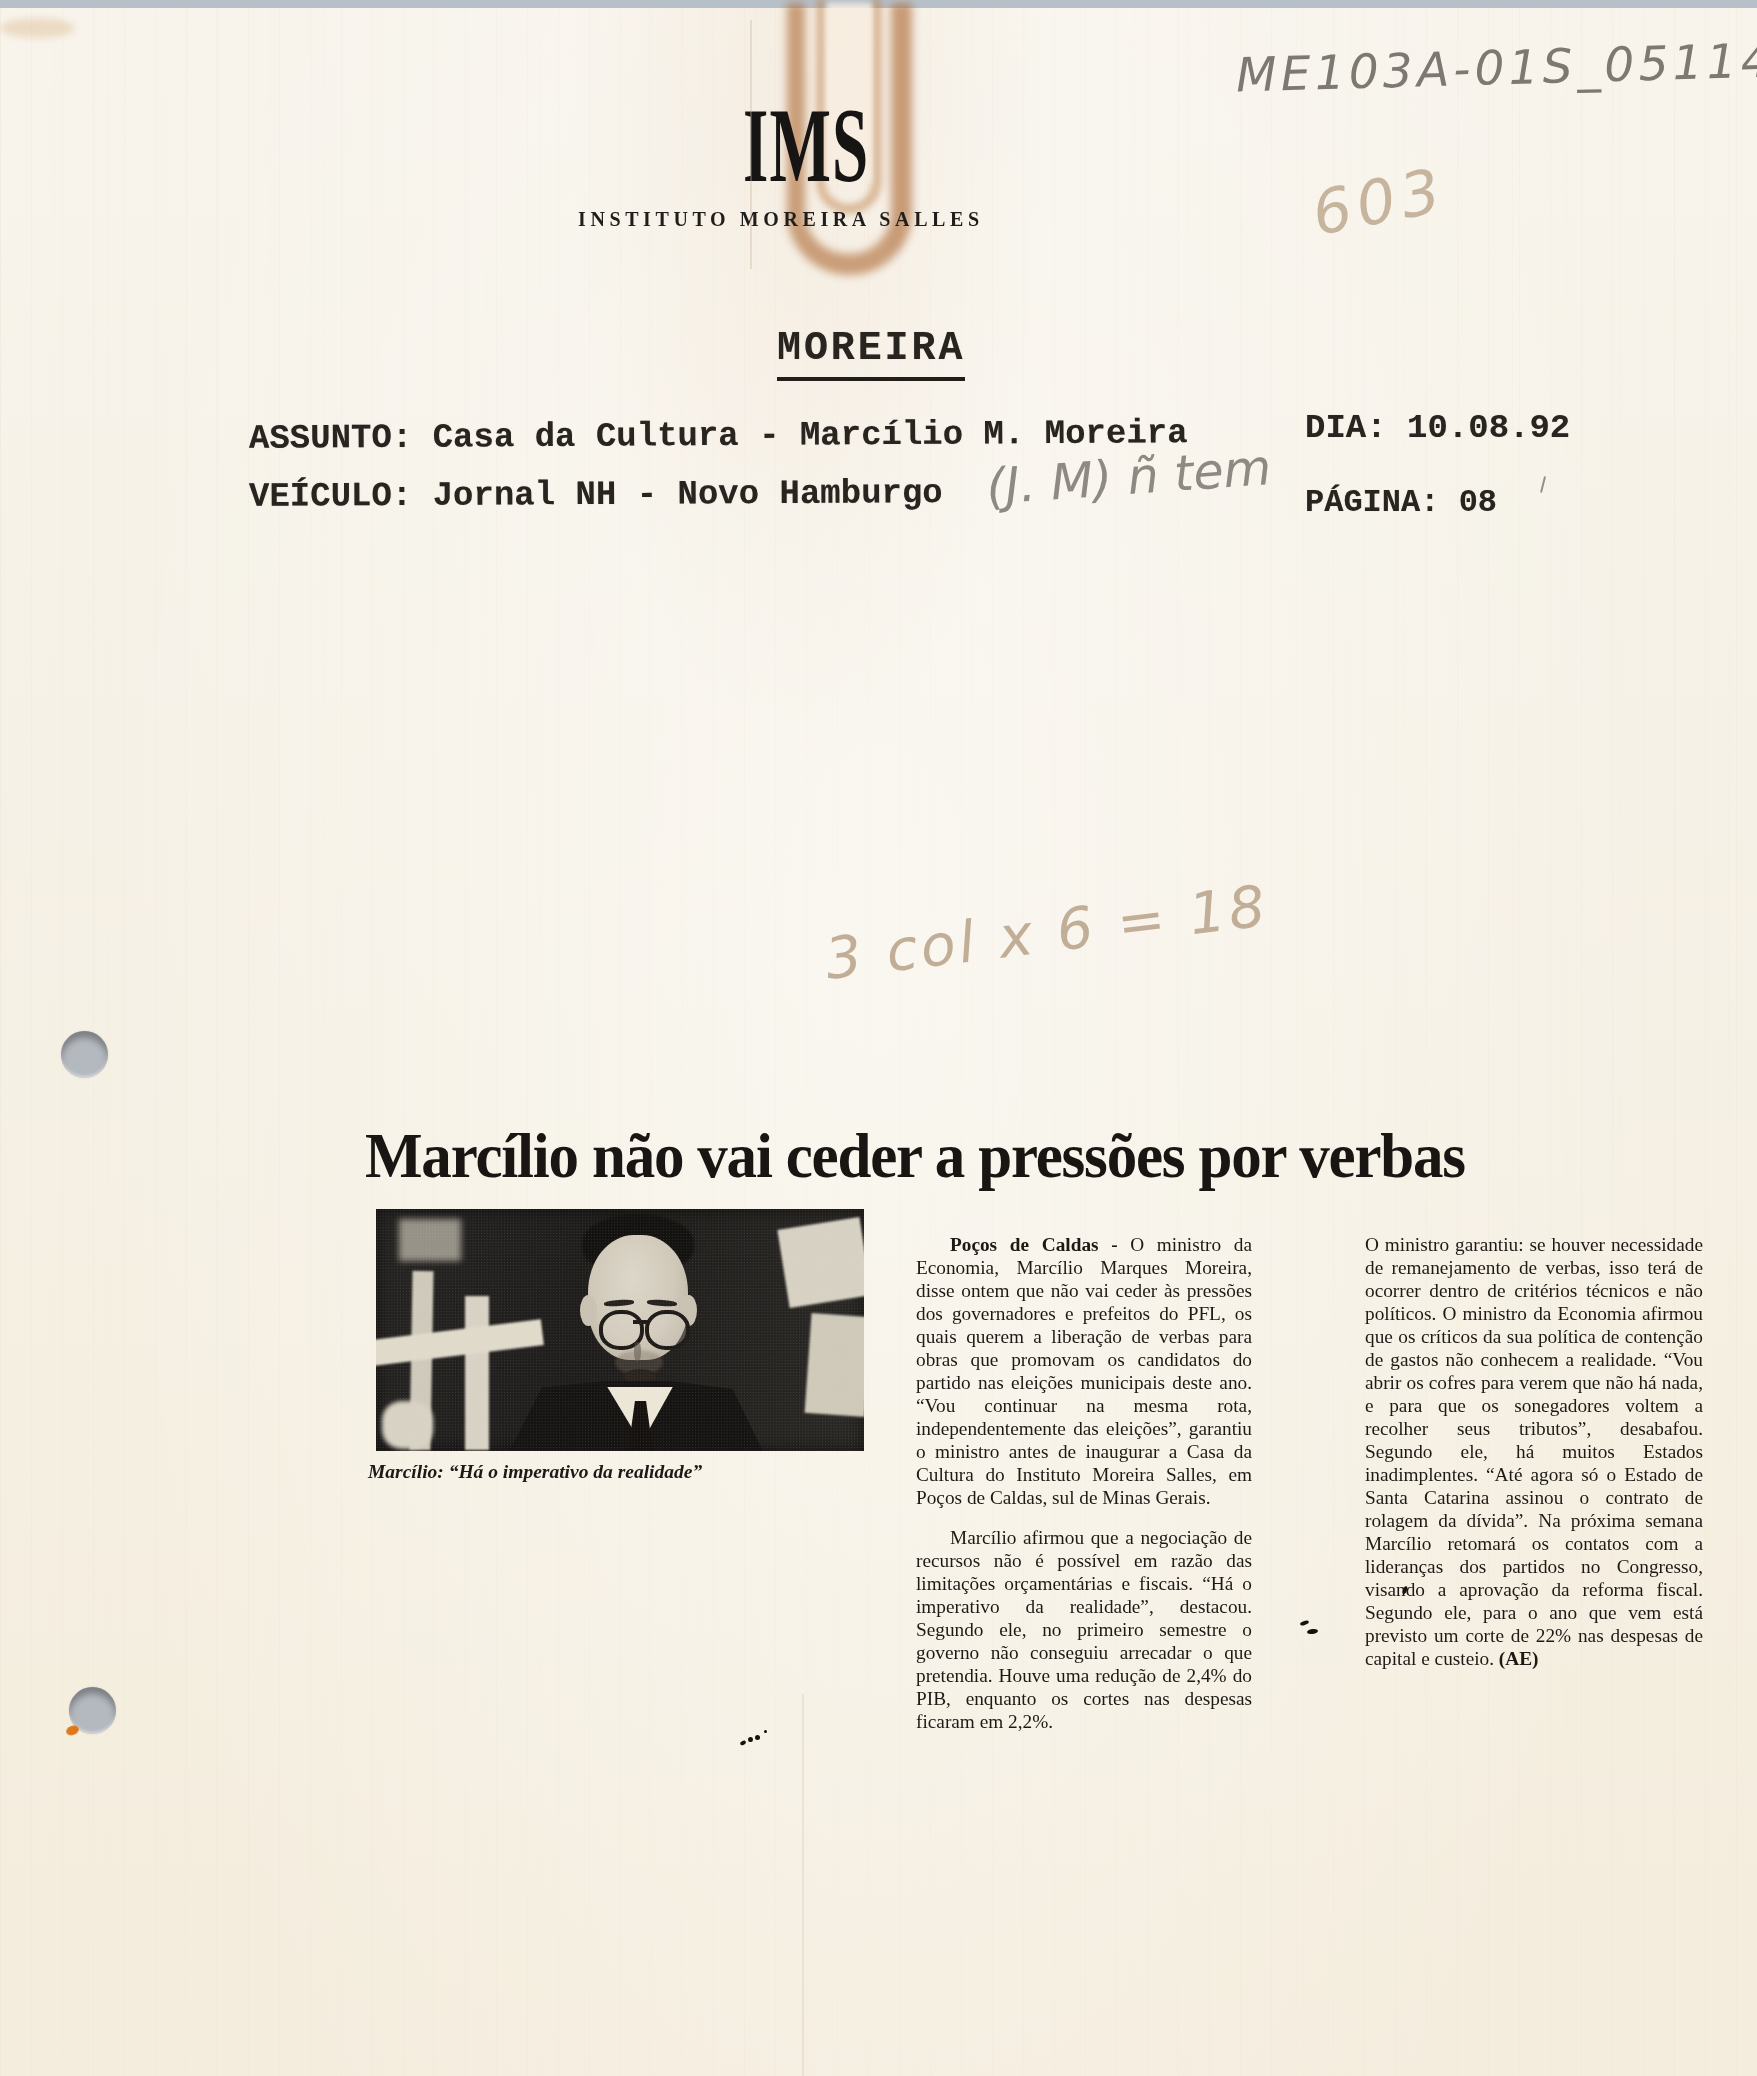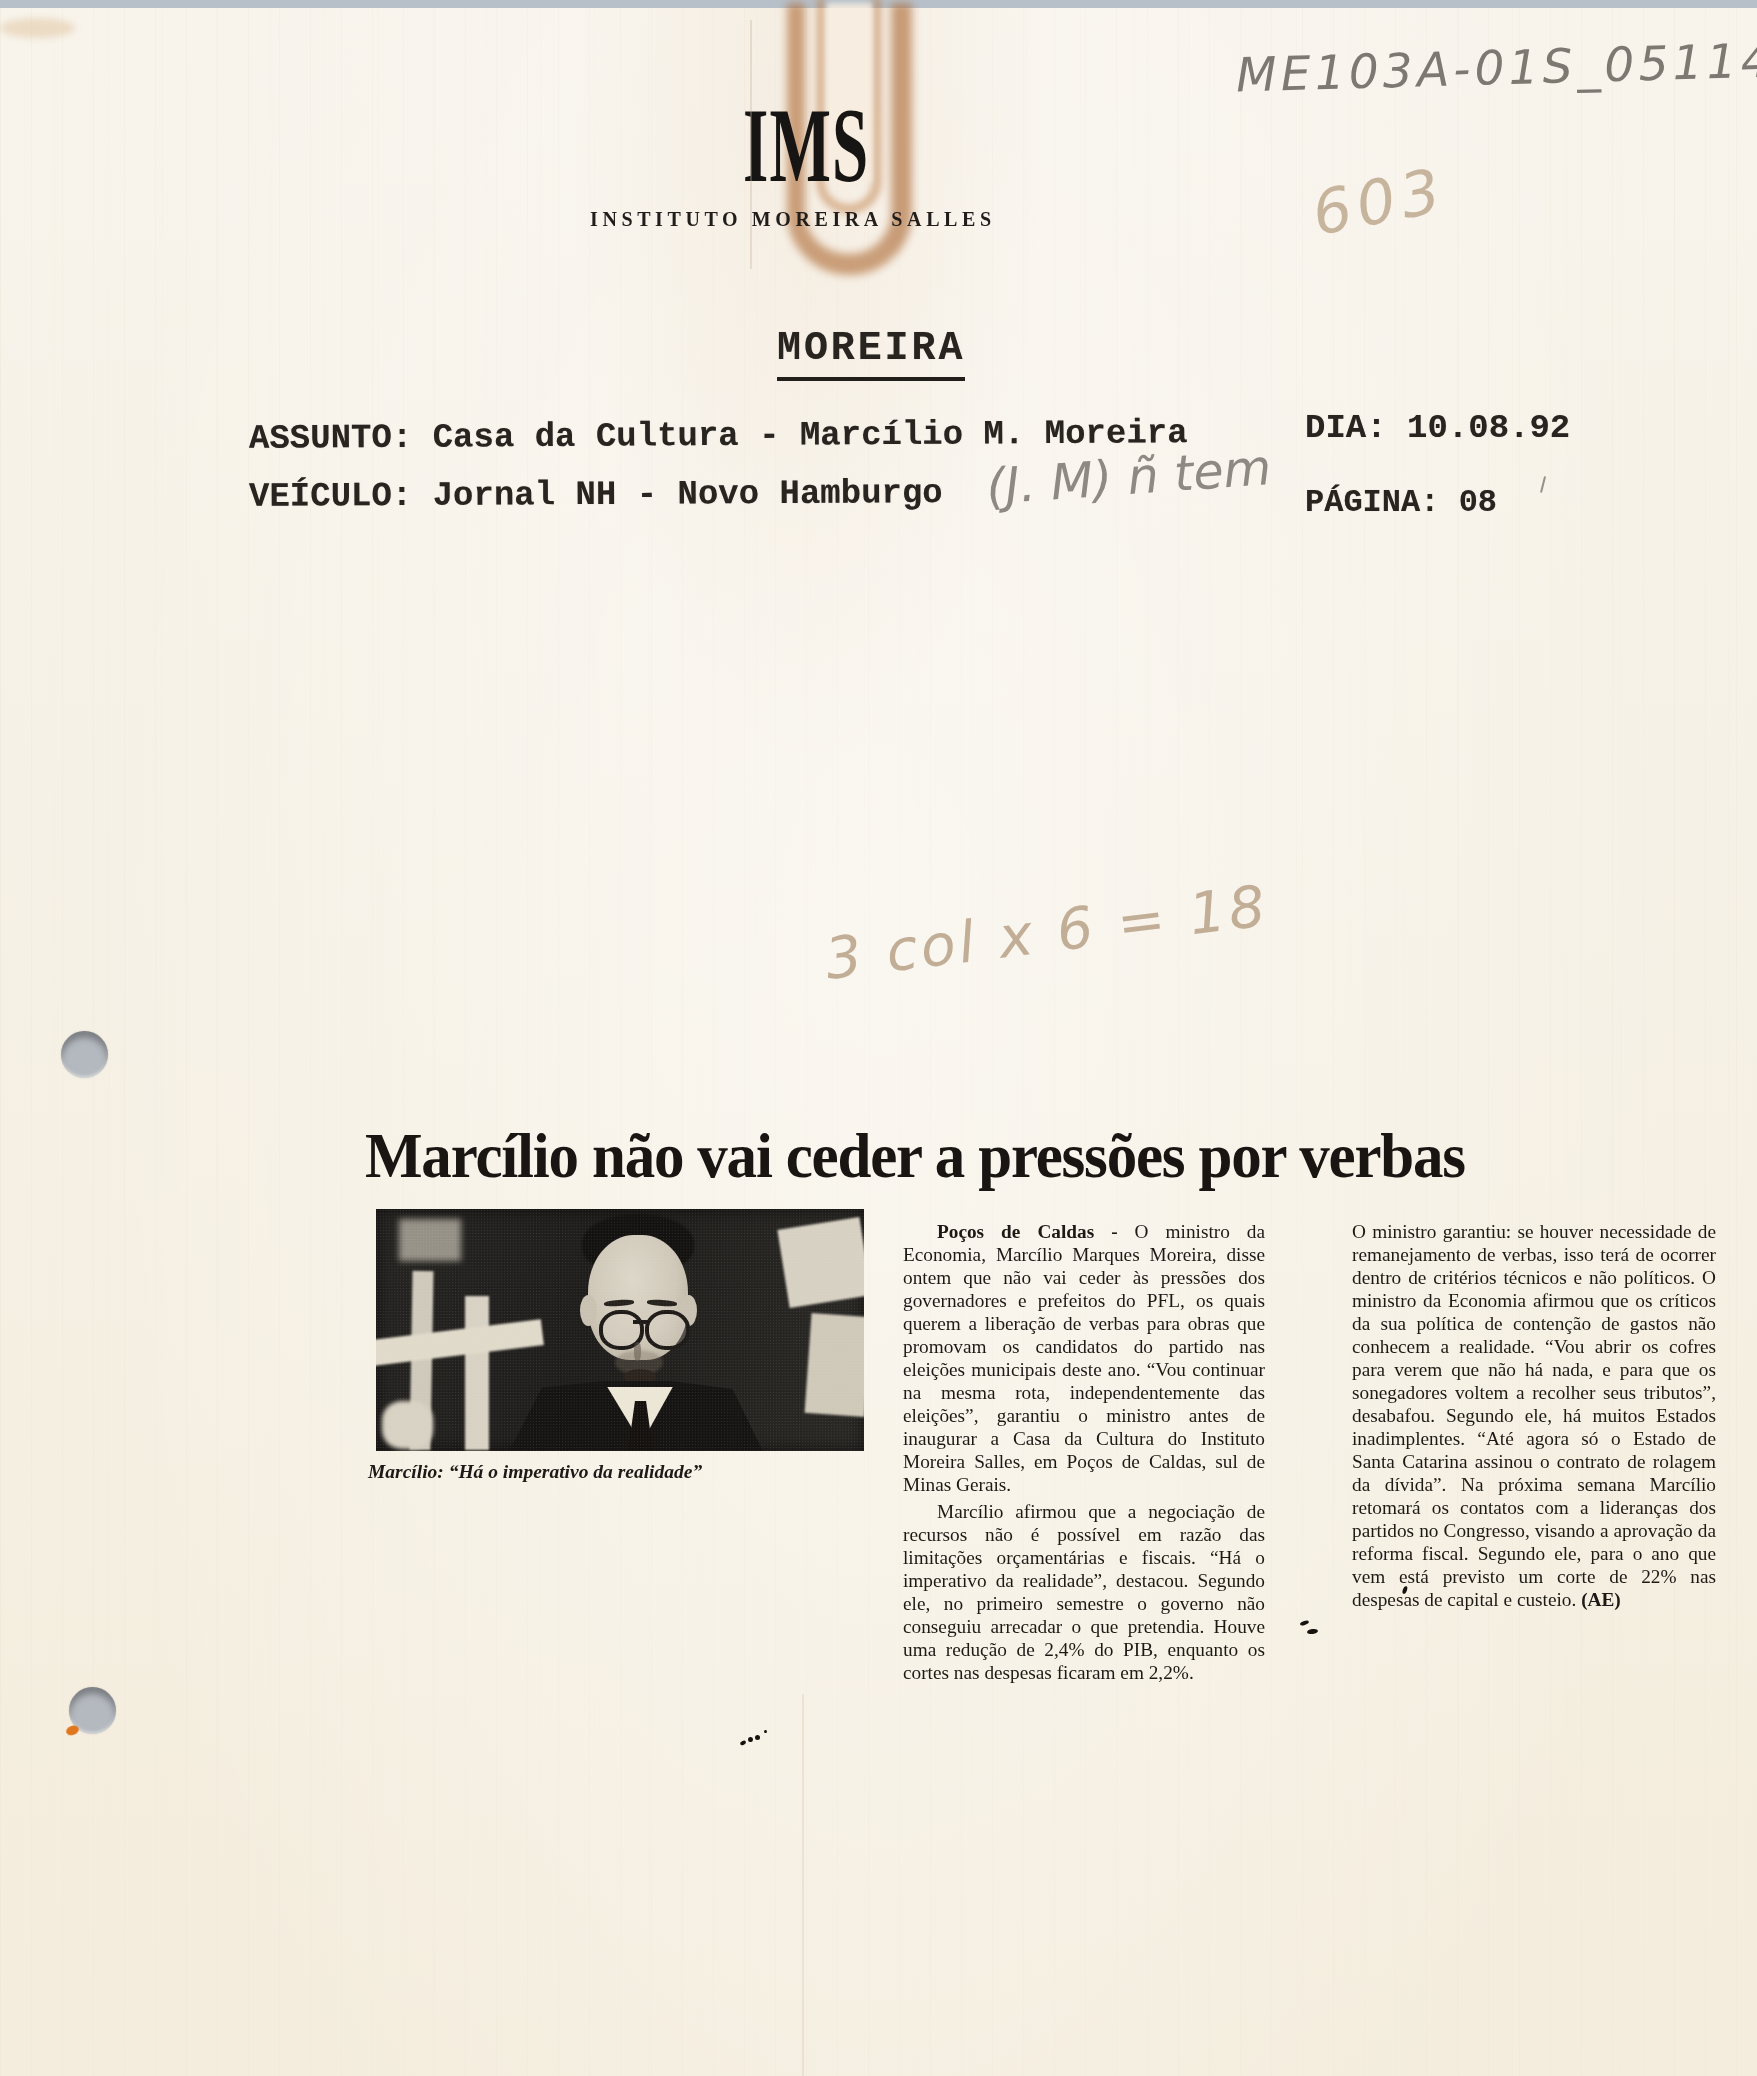--- a/index.html
+++ b/index.html
@@ -37,21 +37,21 @@
         transform:rotate(-1.6deg);color:#7d7871;}
   .hand-603{left:1312px;top:158px;font-size:61px;letter-spacing:5.8px;
         transform:rotate(-11deg);color:#c7b49c;}
   .hand-jm{left:986px;top:441px;font-size:49px;transform:rotate(-4deg);color:#8e8983;}
   .hand-3col{left:824px;top:891px;font-size:57px;letter-spacing:3.3px;
         transform:rotate(-7deg);color:#c2ae96;}
   
   .ims-logo{position:absolute;left:743px;top:85px;font-size:105px;line-height:1;
         font-weight:700;color:#171513;letter-spacing:1.7px;transform:scaleX(0.62);
         transform-origin:left center;white-space:nowrap;}
-  .ims-org{position:absolute;left:590px;top:200px;width:415px;font-size:20px;
+  .ims-org{position:absolute;left:578px;top:200px;width:415px;font-size:20px;
         letter-spacing:4.6px;color:#201d1a;white-space:nowrap;font-weight:600;}
   
   .typed{position:absolute;font-family:"Liberation Mono","DejaVu Sans Mono",monospace;
         font-weight:700;color:#282420;white-space:nowrap;
         text-shadow:0 0 0.8px rgba(45,38,30,0.35);}
   .t-clipping{left:777px;top:318px;font-size:40px;letter-spacing:2.9px;
         padding-bottom:6.6px;border-bottom:4.6px solid #221f1b;}
   .t-assunto{left:249px;top:409px;font-size:34px;transform:rotate(-0.35deg);}
   .t-dia{left:1305px;top:401px;font-size:34px;}
   .t-veiculo{left:249px;top:468px;font-size:34px;transform:rotate(-0.3deg);}
@@ -107,21 +107,21 @@
   .ph-suit{left:133px;top:172px;width:254px;height:71px;background:#161412;
         clip-path:polygon(0% 100%,13% 10%,40% 0%,62% 0%,88% 12%,100% 100%);}
   .ph-shirt{left:231px;top:178px;width:66px;height:57px;background:#ece6d7;
         clip-path:polygon(0 0,100% 0,52% 100%);}
   .ph-tie{left:252px;top:192px;width:25px;height:51px;background:#14110f;
         clip-path:polygon(28% 0,72% 0,100% 100%,0 100%);}
   .caption{position:absolute;left:368px;top:1453px;width:490px;font-size:19.5px;
         font-weight:700;font-style:italic;color:#1c1916;}
   .col{position:absolute;top:1208px;font-size:19.3px;line-height:23px;
         text-align:justify;color:#1d1a16;}
-  .col p{margin:4px;}
+  .col p{margin:17px;}
   .col .indent{text-indent:34px;}
   .col-1{left:899px;width:370px;}
   .col-2{left:1348px;width:372px;}
   .lead{font-weight:700;}
   .byline{font-weight:700;}
   
   .dot{position:absolute;background:#16130f;border-radius:50%;}
   .d1{left:740px;top:1733px;width:5.8px;height:3.7px;transform:rotate(-25deg);}
   .d2{left:748px;top:1729px;width:4.6px;height:5.4px;}
   .d3{left:755px;top:1727px;width:5px;height:5px;}

